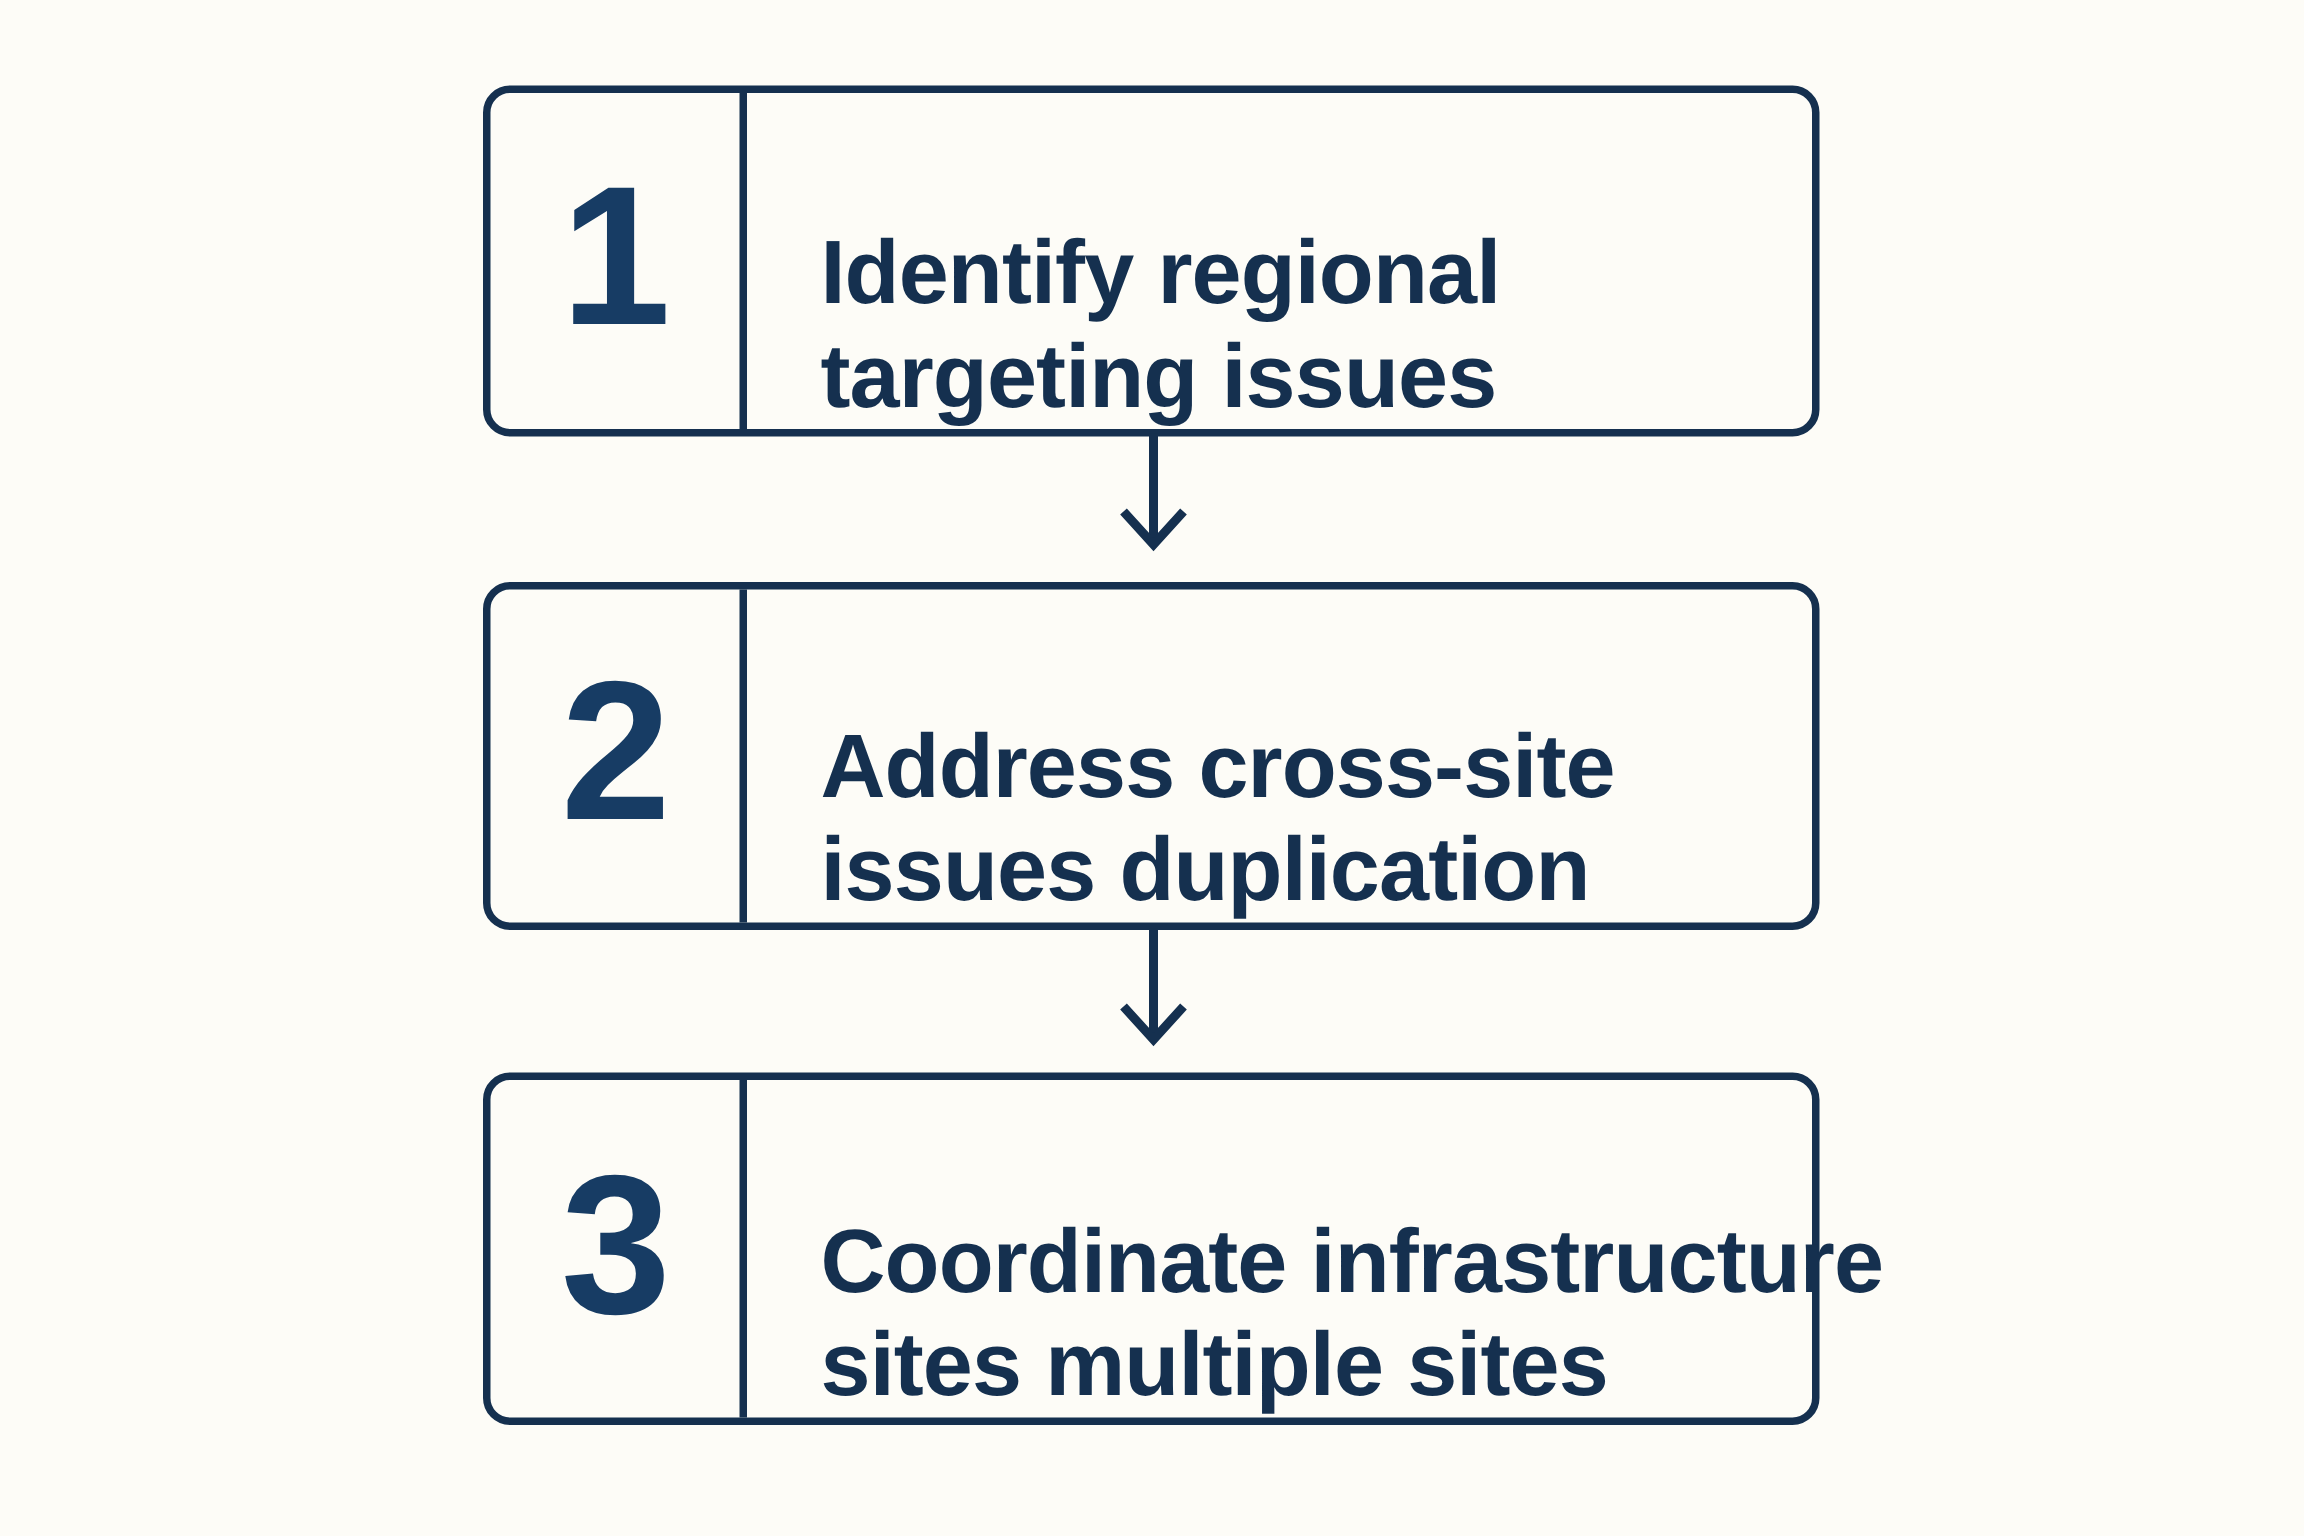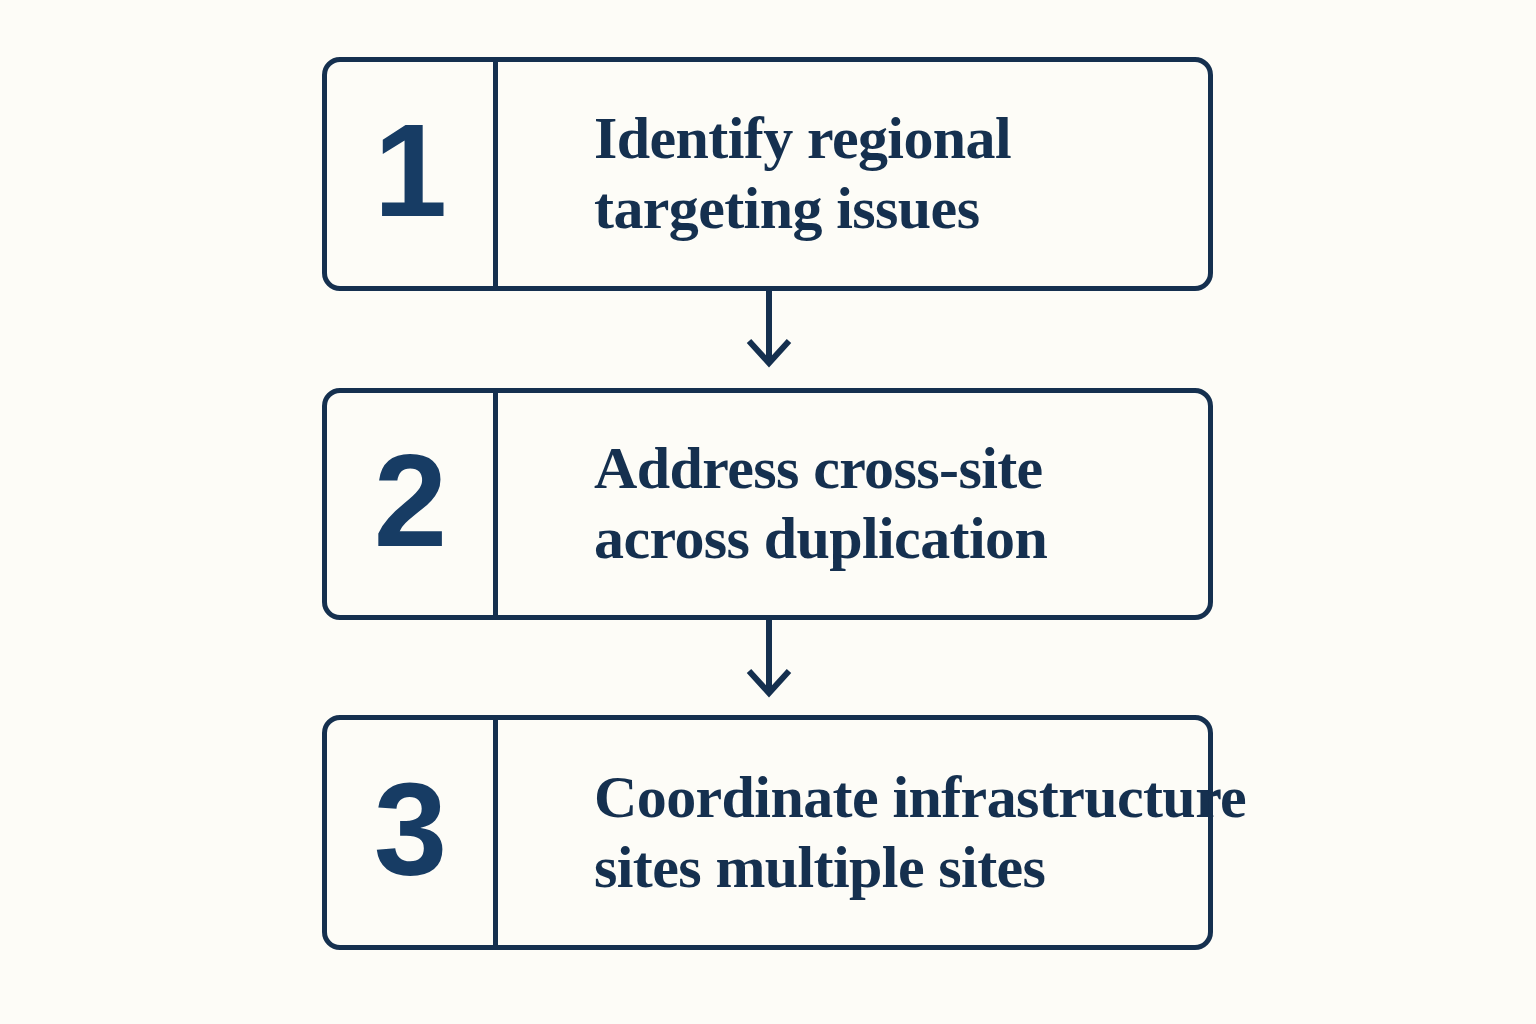--- a/index.html
+++ b/index.html
@@ -47,25 +47,24 @@
     font-weight: 700;
     line-height: 1;
     color: #173c64;
     letter-spacing: -1px;
     transform: translateY(-3px);
   }
 
   .step-label-cell {
     flex: 1 1 auto;
     display: flex;
-    align-items: center;
-    padding-left: 96px;
+    align-items: flex-end;
+    padding-left: 49px;
     padding-right: 8px;
     overflow: visible;
-    font-family: Liberation Serif, serif;
   }
 
   .step-label {
     font-size: 60px;
     font-weight: 700;
     line-height: 1.16;
     color: #15304f;
     letter-spacing: -0.6px;
     white-space: pre-line;
   }
@@ -111,21 +110,21 @@
       <path d="M25 52 L45 74 L65 52" stroke="#15304f" stroke-width="6" fill="none" stroke-linecap="butt" stroke-linejoin="miter"></path>
     </svg>
   </div>
 
   <div class="step-box" style="left:322px; top:388px; width:891px; height:232px;">
     <div class="step-number-cell">
       <span class="step-number">2</span>
     </div>
     <div class="step-label-cell">
       <span class="step-label">Address cross-site
-across duplication</span>
+issues duplication</span>
     </div>
   </div>
 
   <div class="connector" style="left:724px; top:619px; height:100px;">
     <svg width="90" height="100" viewBox="0 0 90 100" xmlns="http://www.w3.org/2000/svg">
       <path d="M45 0 L45 72" stroke="#15304f" stroke-width="6" fill="none"></path>
       <path d="M25 52 L45 74 L65 52" stroke="#15304f" stroke-width="6" fill="none" stroke-linecap="butt" stroke-linejoin="miter"></path>
     </svg>
   </div>
 

